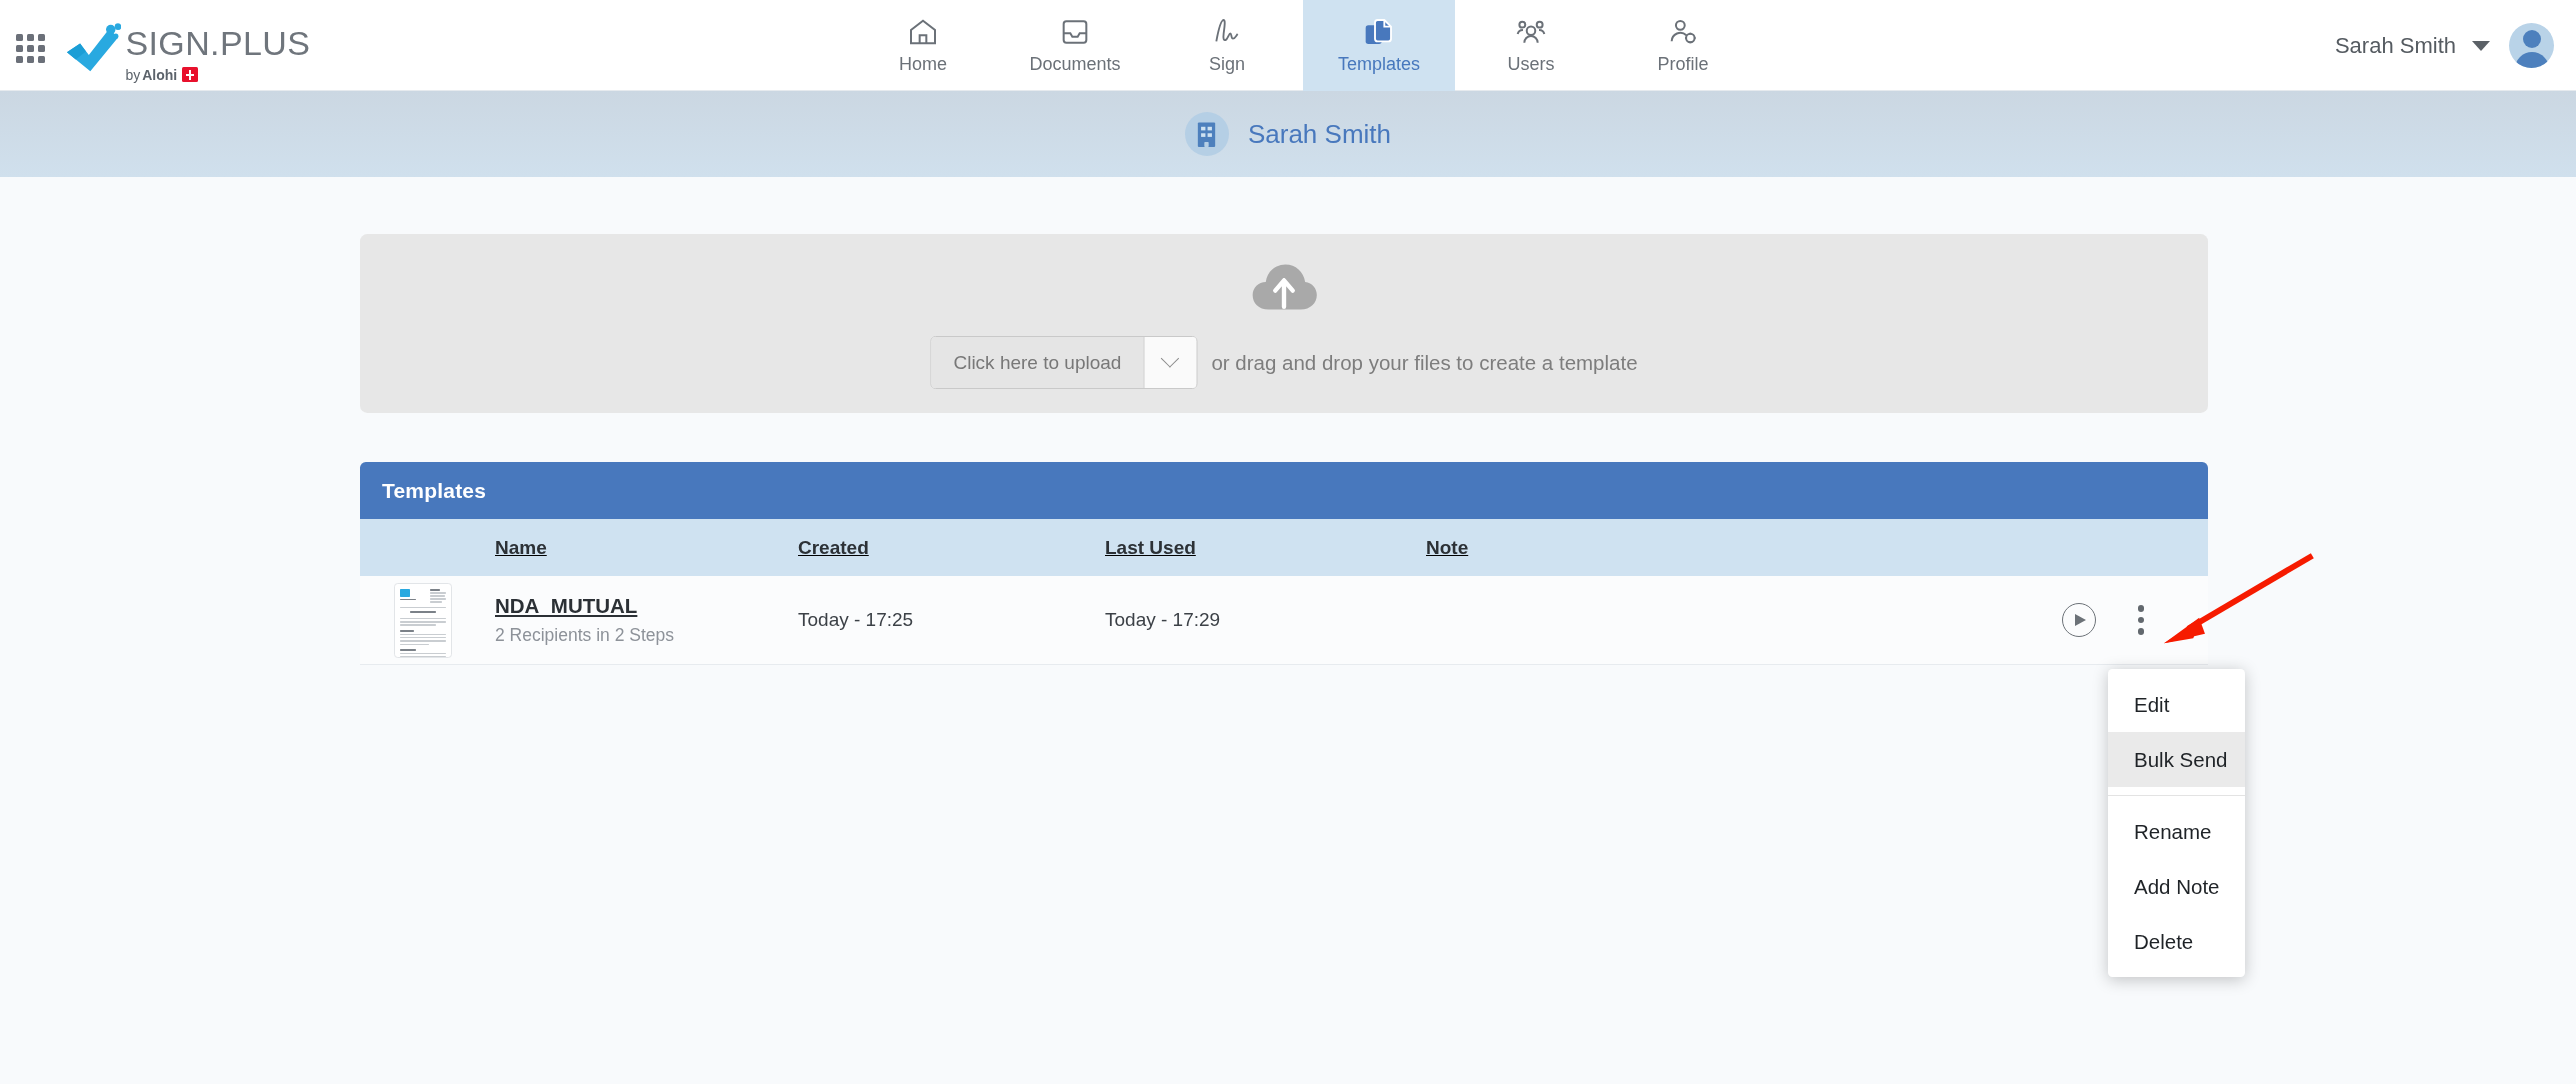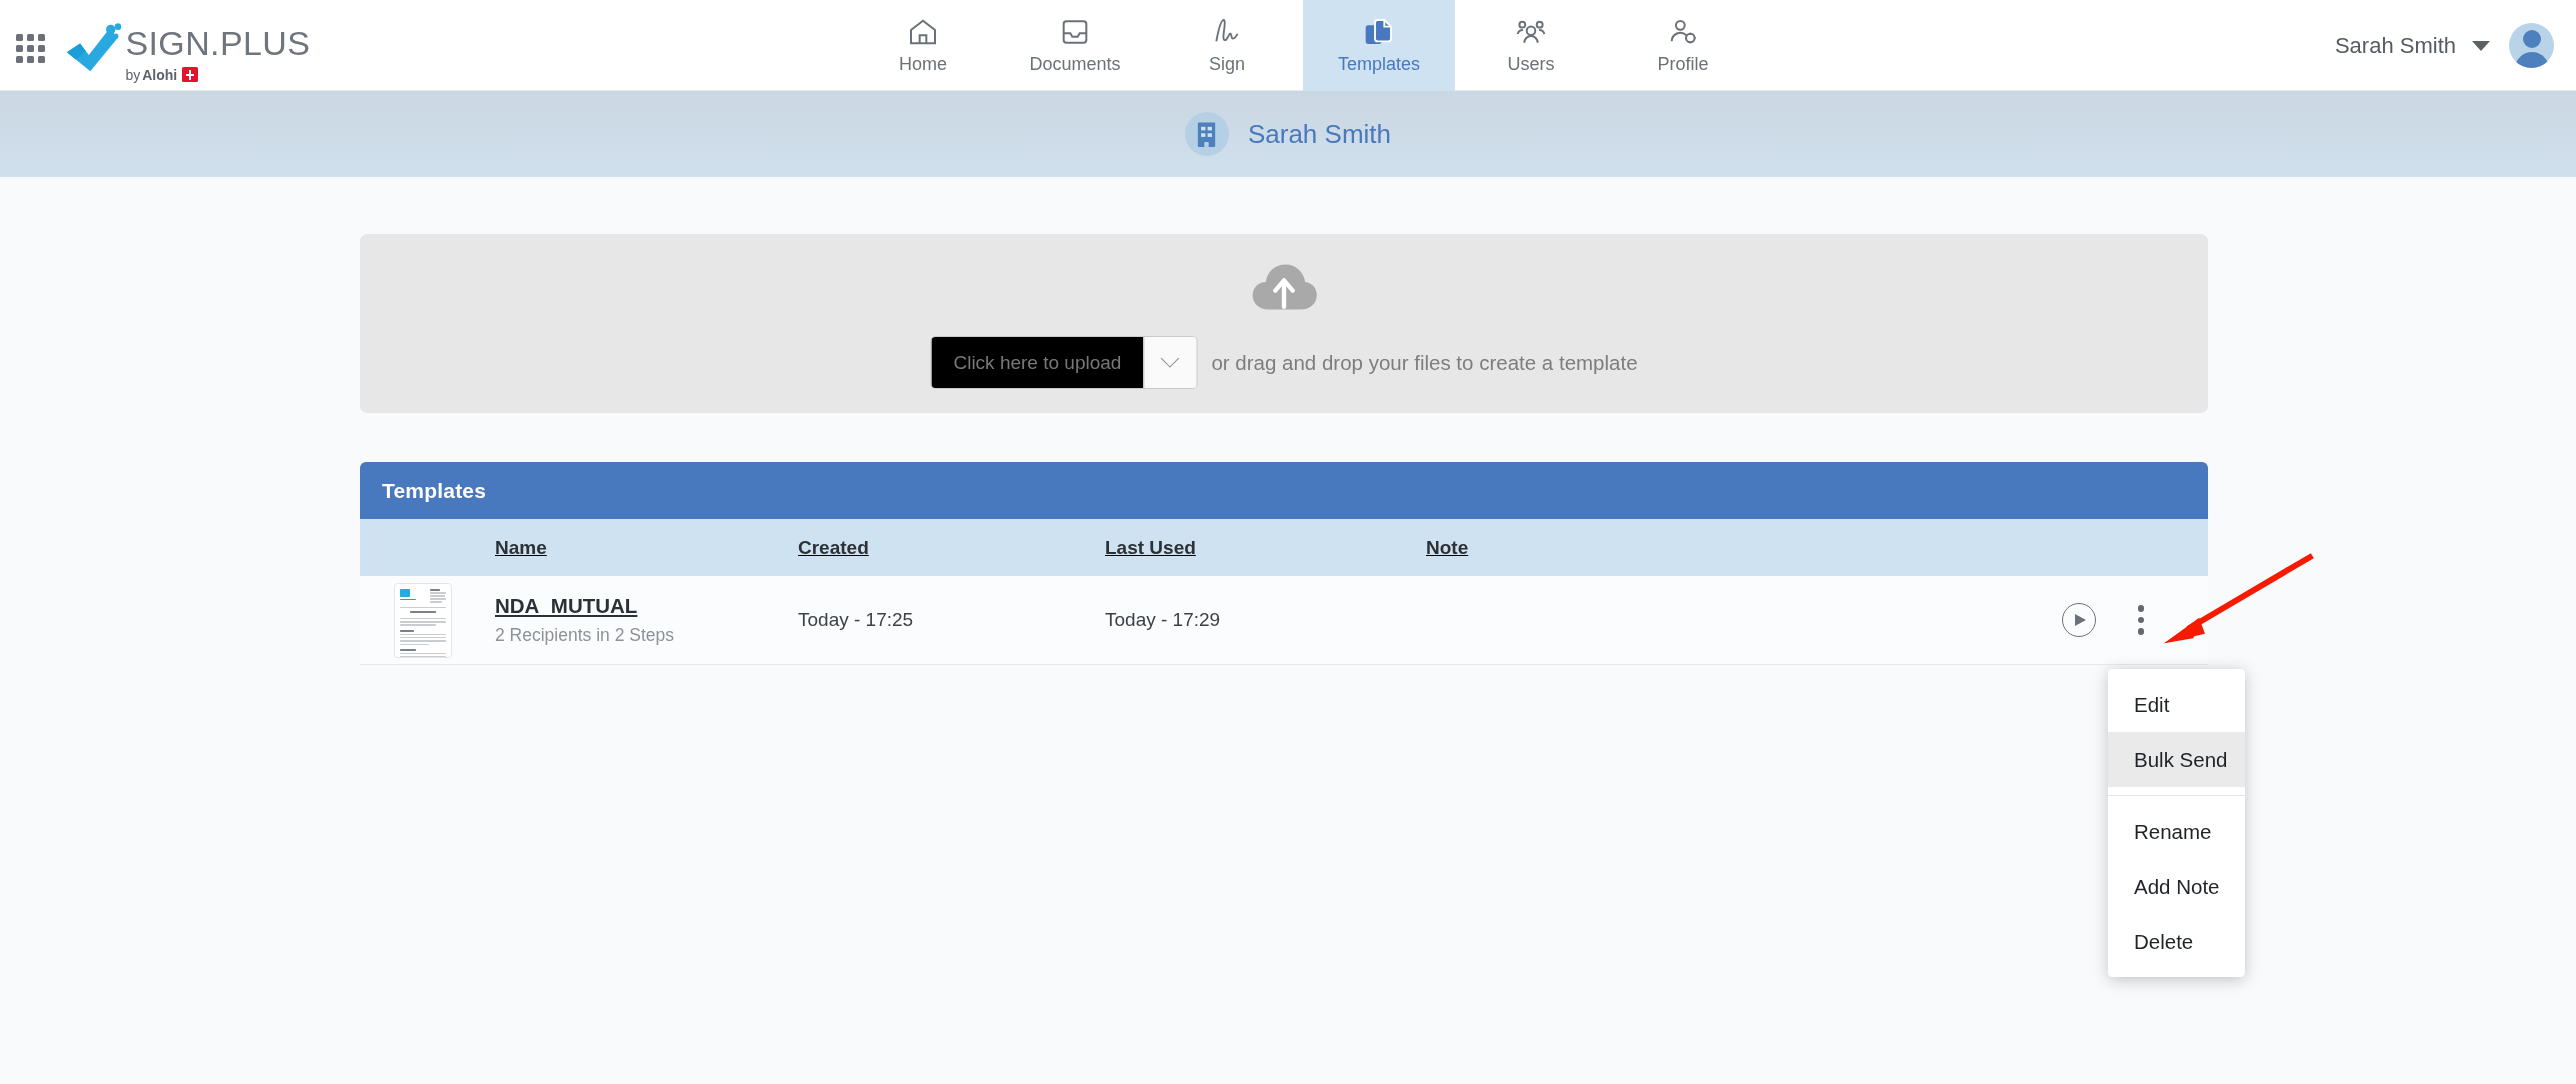--- a/index.html
+++ b/index.html
@@ -201,21 +201,21 @@
     border-radius: 5.1px;
     overflow: hidden;
     height: 53px;
   }
   .upload-btn {
     display: flex;
     align-items: center;
     padding: 0 22px;
     font-size: 19px;
     color: #787878;
-    background: #000000;
+    background: #e5e5e5;
     border: none;
     cursor: pointer;
     font-family: "Liberation Sans", sans-serif;
   }
   .upload-split {
     width: 53px;
     border-left: 0.7px solid #c9c9c9;
     display: flex;
     align-items: center;
     justify-content: center;

